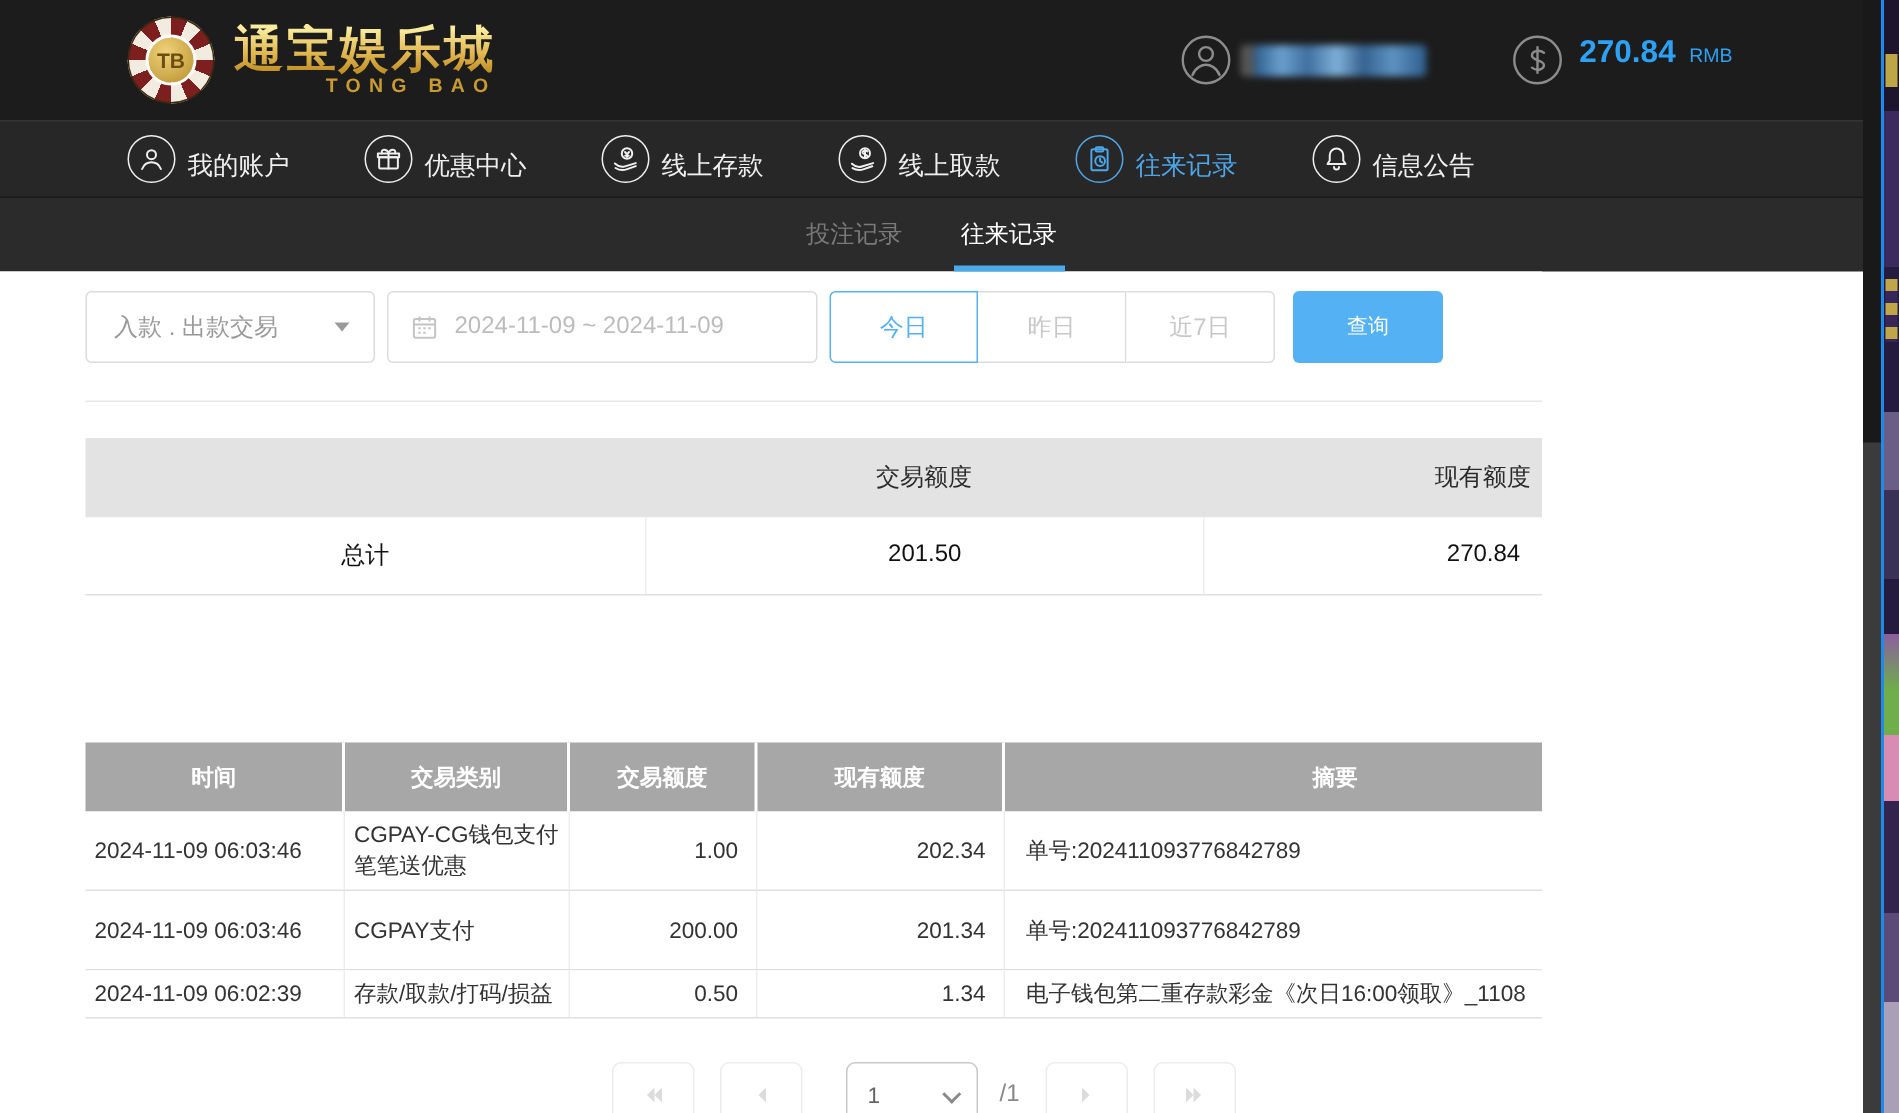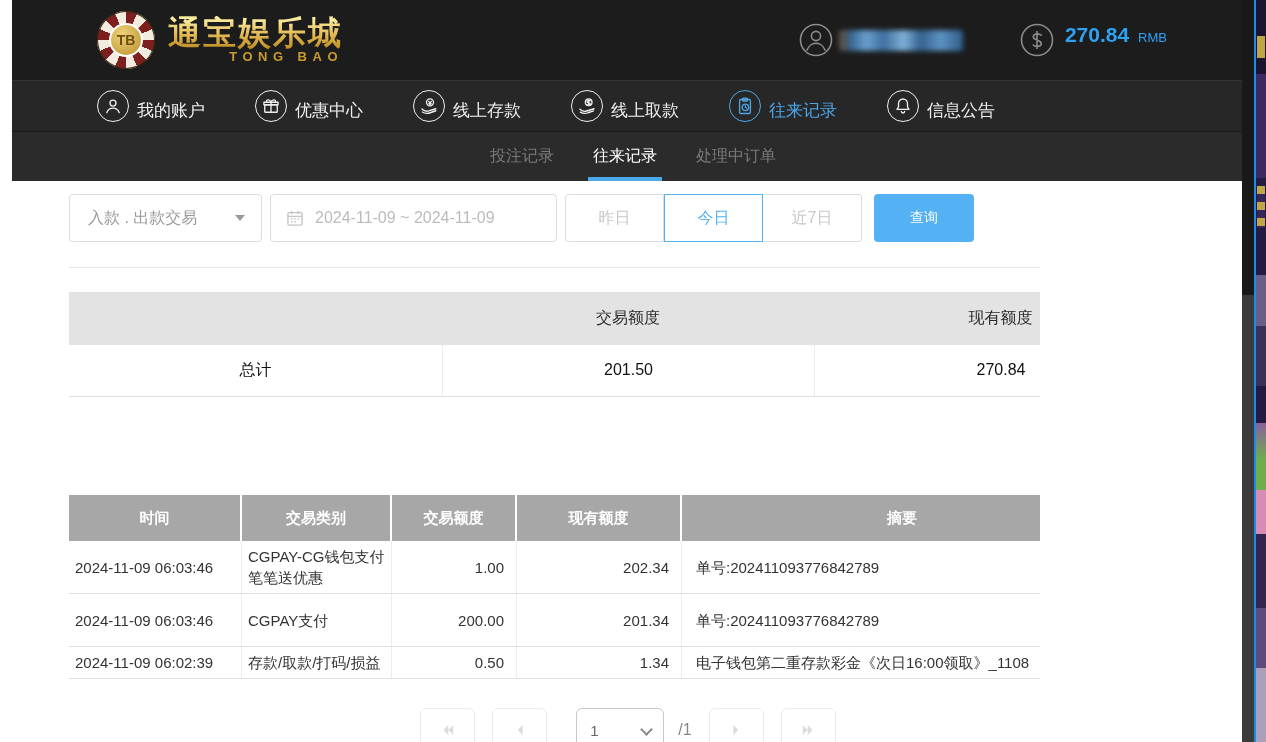--- a/index.html
+++ b/index.html
@@ -1,20 +1,20 @@
 <!DOCTYPE html>
 <html><head>
 <meta charset="utf-8">
 <style>
   * { margin:0; padding:0; box-sizing:border-box; }
   html,body { width:1266px; height:742px; overflow:hidden; }
   body { position:relative; background:#fff; font-family:"Liberation Sans","DejaVu Sans",sans-serif; }
 
   
-  .main { position:absolute; left:12px; top:0; width:1242px; }
+  .main { position:absolute; left:0; top:0; width:1242px; }
   .scrollbar-strip { position:absolute; left:1242px; top:0; width:12px; height:742px; background:#3b3b3b; }
   .scrollbar-thumb { position:absolute; left:0; top:0; width:12px; height:295px; background:#191919; }
   .bg-strip { position:absolute; left:1254px; top:0; width:12px; height:742px; border-left:2px solid #1b8bf0;
     background:linear-gradient(180deg,
       #1d142e 0%, #1d142e 10%,
       #3c2a5e 10%, #3c2a5e 24%,
       #241b3e 24%, #241b3e 37%,
       #6b5e86 37%, #6b5e86 44%,
       #3a3156 44%, #3a3156 52%,
       #241b3e 52%, #241b3e 57%,
@@ -229,40 +229,39 @@
             <path d="M10 18.4a2 2 0 0 0 4 0"></path>
           </svg>
         </span>
         <span>信息公告</span>
       </div>
     </nav>
 
   <div class="subtab-bar" id="subtab-bar">
       <div class="subtab">投注记录</div>
       <div class="subtab active">往来记录</div>
-      <div class="subtab">处理中订单</div>
     </div>
 
   <div class="content">
 
     <div class="filter-row">
       <div class="type-select">
         <span>入款 . 出款交易</span>
         <span class="type-caret"></span>
       </div>
       <div class="date-input">
         <svg viewBox="0 0 24 24">
             <rect x="3.5" y="5.5" width="17" height="15" rx="1.5"></rect>
             <path d="M3.5 10h17M8 3.5v4M16 3.5v4M7 13h2M11 13h2M15 13h2M7 16.5h2M11 16.5h2"></path>
           </svg>
         <span>2024-11-09 ~ 2024-11-09</span>
       </div>
       <div class="btn-group" id="quick-group">
+          <button class="quick-btn active">今日</button>
           <button class="quick-btn">昨日</button>
-          <button class="quick-btn active">今日</button>
           <button class="quick-btn">近7日</button>
         </div>
       <button class="search-btn">查询</button>
     </div>
 
     <div class="divider"></div>
 
     <div class="summary">
       <div class="summary-header">
         <div class="sc1"></div>

